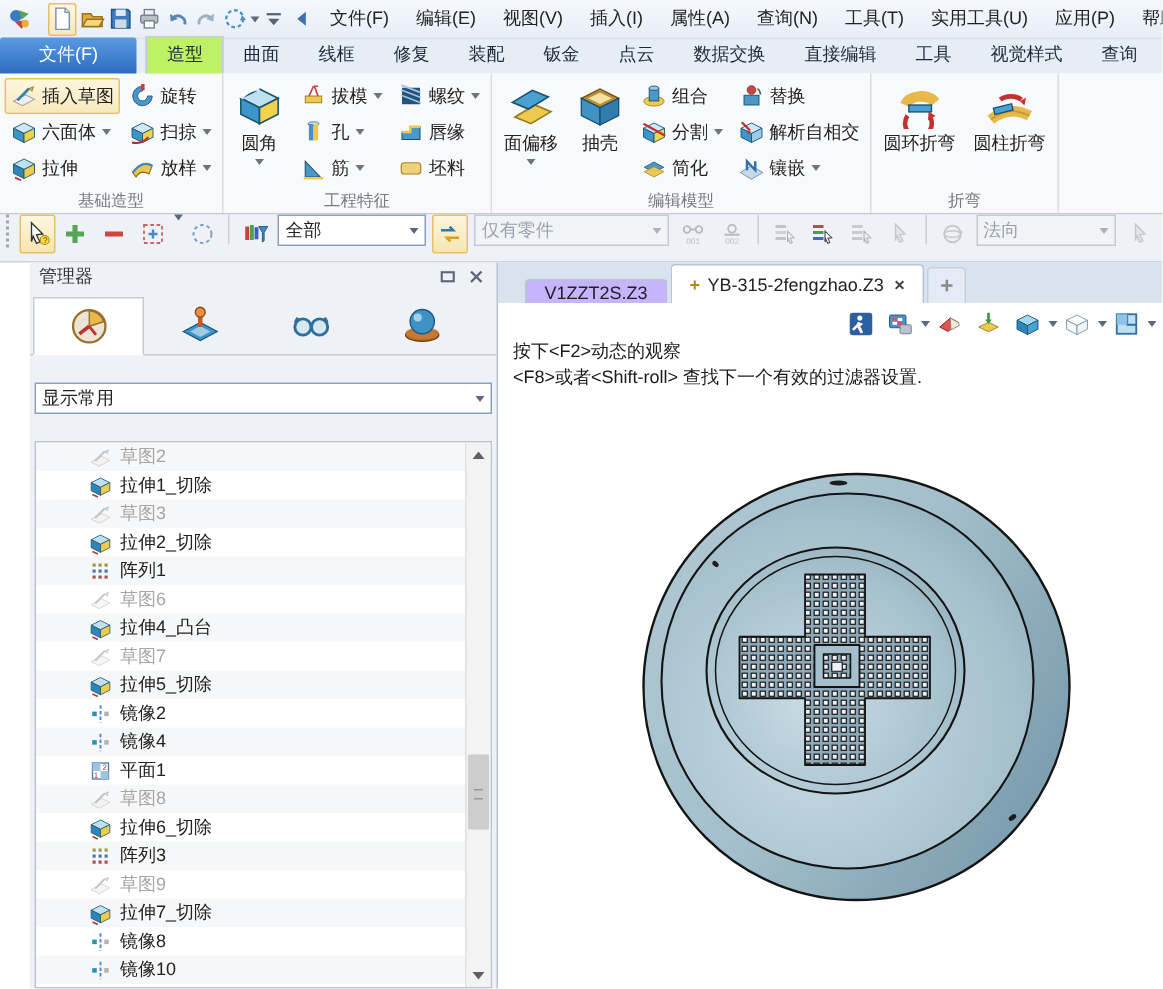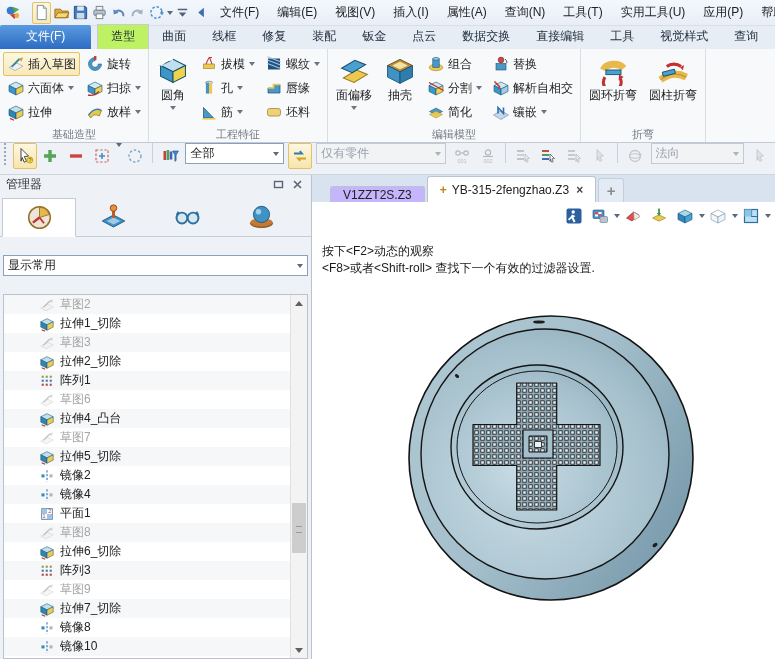--- a/index.html
+++ b/index.html
@@ -42,21 +42,21 @@
   .tbtn.hl { border:1px solid #e7c064; background:linear-gradient(#fdf7e0,#f6e5ae); }
   .tsep { width:1px; height:20px; background:#c9d0da; margin:0 4px; }
   .combo { height:21px; background:#fff; border:1px solid #8aa0be; display:flex; align-items:center; padding:0 4px; margin:0 3px; }
   .combo .val { flex:1; white-space:nowrap; overflow:hidden; }
   .combo .dd-arrow { border-top-color:#5a6a7e; }
   .combo.disabled { background:#f2f3f5; border-color:#c3cad4; color:#9aa2ad; }
   .combo.disabled .dd-arrow { border-top-color:#aab2bd; }
   .gray { filter:grayscale(1) opacity(.45); }
 
   
-  #main { display:flex; height:484px; }
+  #main { display:flex; height:484px;padding-left:20px; }
   #manager { width:312px; background:#eef1f5; border-right:1px solid #b9c2cf; display:flex; flex-direction:column; }
   #mgr-title { height:19px; display:flex; align-items:center; padding:0 6px; color:#333; }
   #mgr-title .sp { flex:1; }
   .mgr-winbtn { width:16px; height:14px; display:flex; align-items:center; justify-content:center; margin-left:3px; }
   #mgr-tabs { height:43px; display:flex; align-items:flex-end; padding:2px 2px 0 2px; border-bottom:1px solid #c6ccd6; }
   .mgr-tab { width:74px; height:39px; display:flex; align-items:center; justify-content:center; border:1px solid transparent; }
   .mgr-tab.active { background:#fff; border-color:#c6ccd6; border-bottom-color:#fff; margin-bottom:-1px; }
   #mgr-combo { margin:18px 3px; }
   #mgr-tree-wrap { flex:1; display:flex; margin:0 3px 0 3px; border:1px solid #b9c2cf; background:#fff; overflow:hidden; }
   #mgr-tree { flex:1; overflow:hidden; }
@@ -77,21 +77,21 @@
   #docarea { flex:1; display:flex; flex-direction:column; }
   #doctabs { height:27px; background:#d9e3ef; display:flex; align-items:flex-end; padding-left:18px; }
   .dtab { height:16px; display:flex; align-items:center; padding:0 12px; margin-right:2px; background:#c4b5fd; border:1px solid #b9c4d2; border-bottom:none; border-radius:3px 3px 0 0; white-space:nowrap; }
   .dtab.active { background:#fff; height:26px; }
   .dtab .mod { color:#b8860b; font-weight:bold; margin-right:5px; }
   .dtab .close { margin-left:7px; color:#444; font-weight:bold; }
   .newtab { width:26px; height:24px; display:flex; align-items:center; justify-content:center; color:#8a8a8a; font-size:15px; font-weight:bold; background:#e4ebf4; border:1px solid #c4cfdc; border-bottom:none; border-radius:3px 3px 0 0; }
   #viewport { flex:1; position:relative; background:#fff; overflow:hidden; }
   #vp-toolbar { position:absolute; top:2px; right:4px; display:flex; align-items:center; z-index:3; }
   #vp-toolbar .tbtn { width:24px; height:24px; }
-  #prompt { position:absolute; left:10px; top:41px; line-height:17px; color:#1a1a1a; z-index:2; }
+  #prompt { position:absolute; left:10px; top:24px; line-height:17px; color:#1a1a1a; z-index:2; }
   #model-svg { position:absolute; left:0; top:0; }
 </style>
 </head>
 <body>
 
 <div id="menubar">
     <span class="qa-icon">
       <span>
         <svg width="17" height="17" viewBox="0 0 18 18">
           <circle cx="6" cy="7" r="4.2" fill="#3a7ac0"></circle>

